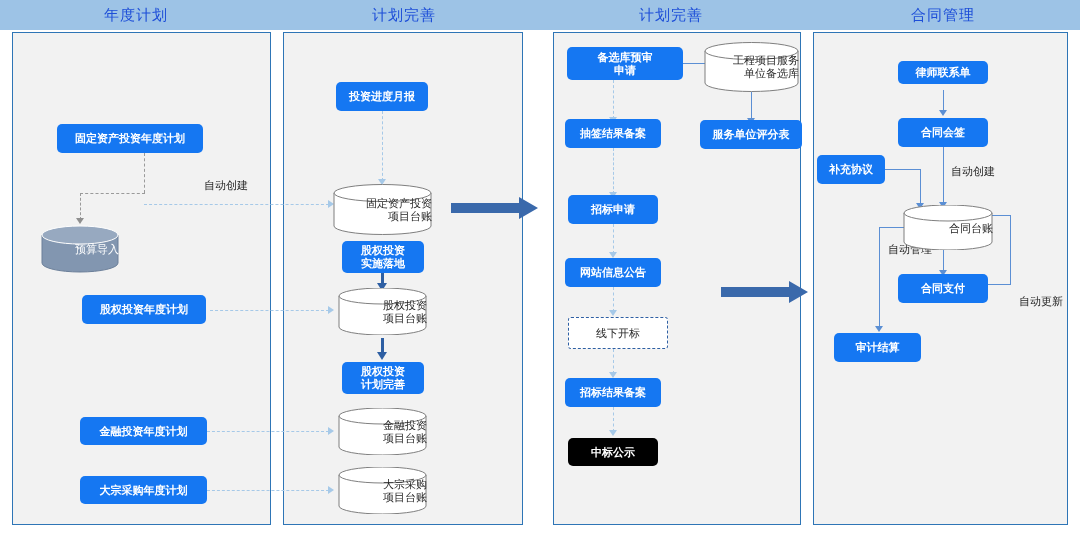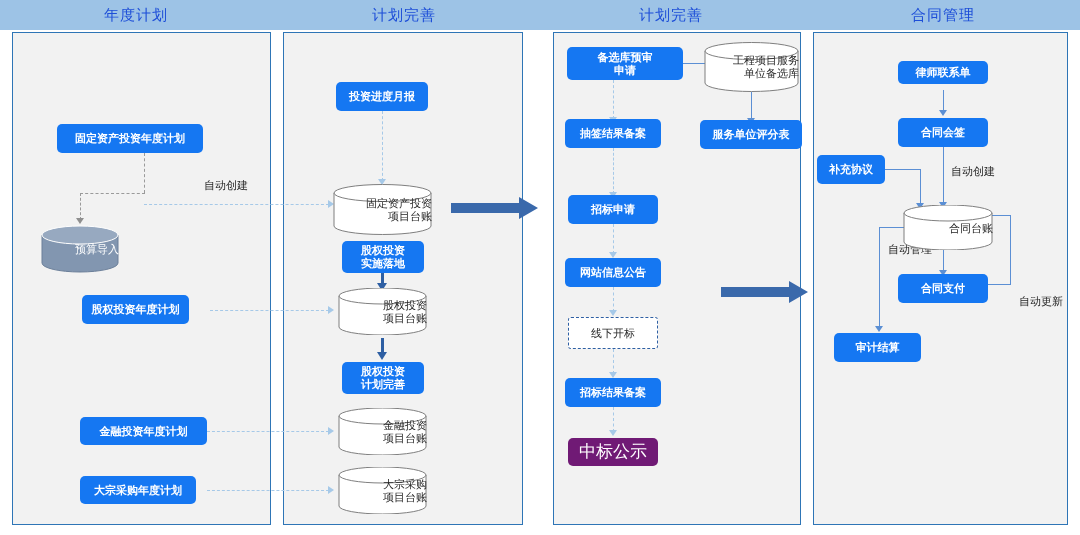--- a/index.html
+++ b/index.html
@@ -60,24 +60,24 @@
     white-space: pre-line;
   }
   .node-blue {
     background: #1577f2;
     color: #ffffff;
     font-size: 11px;
     font-weight: bold;
     border-radius: 5px;
   }
   .node-red {
-    background: #701a75;
+    background: #000000;
     color: #ffffff;
-    font-size: 17px;
-    font-weight: normal;
+    font-size: 11px;
+    font-weight: bold;
     border-radius: 5px;
   }
   .node-dashed {
     background: #ffffff;
     color: #262626;
     font-size: 11px;
     border: 1.5px dashed #2e5fa3;
     border-radius: 3px;
   }
   .cyl {
@@ -221,25 +221,25 @@
   <div class="node node-blue" style="left:57px;top:124px;width:146px;height:29px;">固定资产投资年度计划</div>
 
   <div class="cyl cyl-gray" style="left:41px;top:225px;width:78px;height:48px;">
     <svg class="cyl-body" viewBox="0 0 78 48" preserveAspectRatio="none">
       <path d="M1,10 L1,38 A38,9 0 0 0 77,38 L77,10 Z" fill="#8296b0" stroke="#6b7f99" stroke-width="1"></path>
       <ellipse cx="39" cy="10" rx="38" ry="9" fill="#97a9c0" stroke="#ffffff" stroke-width="1"></ellipse>
     </svg>
     <div class="cyl-label">预算导入</div>
   </div>
 
-  <div class="node node-blue" style="left:82px;top:295px;width:107px;height:29px;text-align:right;">股权投资年度计划</div>
+  <div class="node node-blue" style="left:82px;top:295px;width:124px;height:29px;text-align:right;">股权投资年度计划</div>
 
   <div class="node node-blue" style="left:80px;top:417px;width:127px;height:28px;">金融投资年度计划</div>
 
-  <div class="node node-blue" style="left:80px;top:476px;width:116px;height:28px;">大宗采购年度计划</div>
+  <div class="node node-blue" style="left:80px;top:476px;width:127px;height:28px;">大宗采购年度计划</div>
 
   <div class="vline-dash" style="left:382px;top:111px;height:70px;"></div>
   <div class="arr-down" style="left:378px;top:179px;"></div>
 
   <div class="node node-blue" style="left:336px;top:82px;width:92px;height:29px;">投资进度月报</div>
 
   <div class="cyl" style="left:333px;top:184px;width:99px;height:51px;">
     <svg class="cyl-body" viewBox="0 0 99 51" preserveAspectRatio="none">
       <path d="M1,9 L1,42 A48.5,8.5 0 0 0 98,42 L98,9 Z" fill="#ffffff" stroke="#7f7f7f" stroke-width="1"></path>
       <ellipse cx="49.5" cy="9" rx="48.5" ry="8.5" fill="#ffffff" stroke="#7f7f7f" stroke-width="1"></ellipse>
@@ -330,21 +330,21 @@
   </div>
 
   <div class="node node-blue" style="left:565px;top:119px;width:96px;height:29px;">抽签结果备案</div>
 
   <div class="node node-blue" style="left:700px;top:120px;width:102px;height:29px;">服务单位评分表</div>
 
   <div class="node node-blue" style="left:568px;top:195px;width:90px;height:29px;">招标申请</div>
 
   <div class="node node-blue" style="left:565px;top:258px;width:96px;height:29px;">网站信息公告</div>
 
-  <div class="node node-dashed" style="left:568px;top:317px;width:90px;height:32px;">线下开标</div>
+  <div class="node node-dashed" style="left:568px;top:317px;width:100px;height:32px;">线下开标</div>
 
   <div class="node node-blue" style="left:565px;top:378px;width:96px;height:29px;">招标结果备案</div>
 
   <div class="node node-red" style="left:568px;top:438px;width:90px;height:28px;">中标公示</div>
 
   <div class="stage-arrow" style="left:721px;top:280px;width:88px;height:24px;">
     <svg width="88" height="24" viewBox="0 0 88 24">
       <path d="M0,7 L68,7 L68,1 L87,12 L68,23 L68,17 L0,17 Z" fill="#3a69ab"></path>
     </svg>
   </div>

